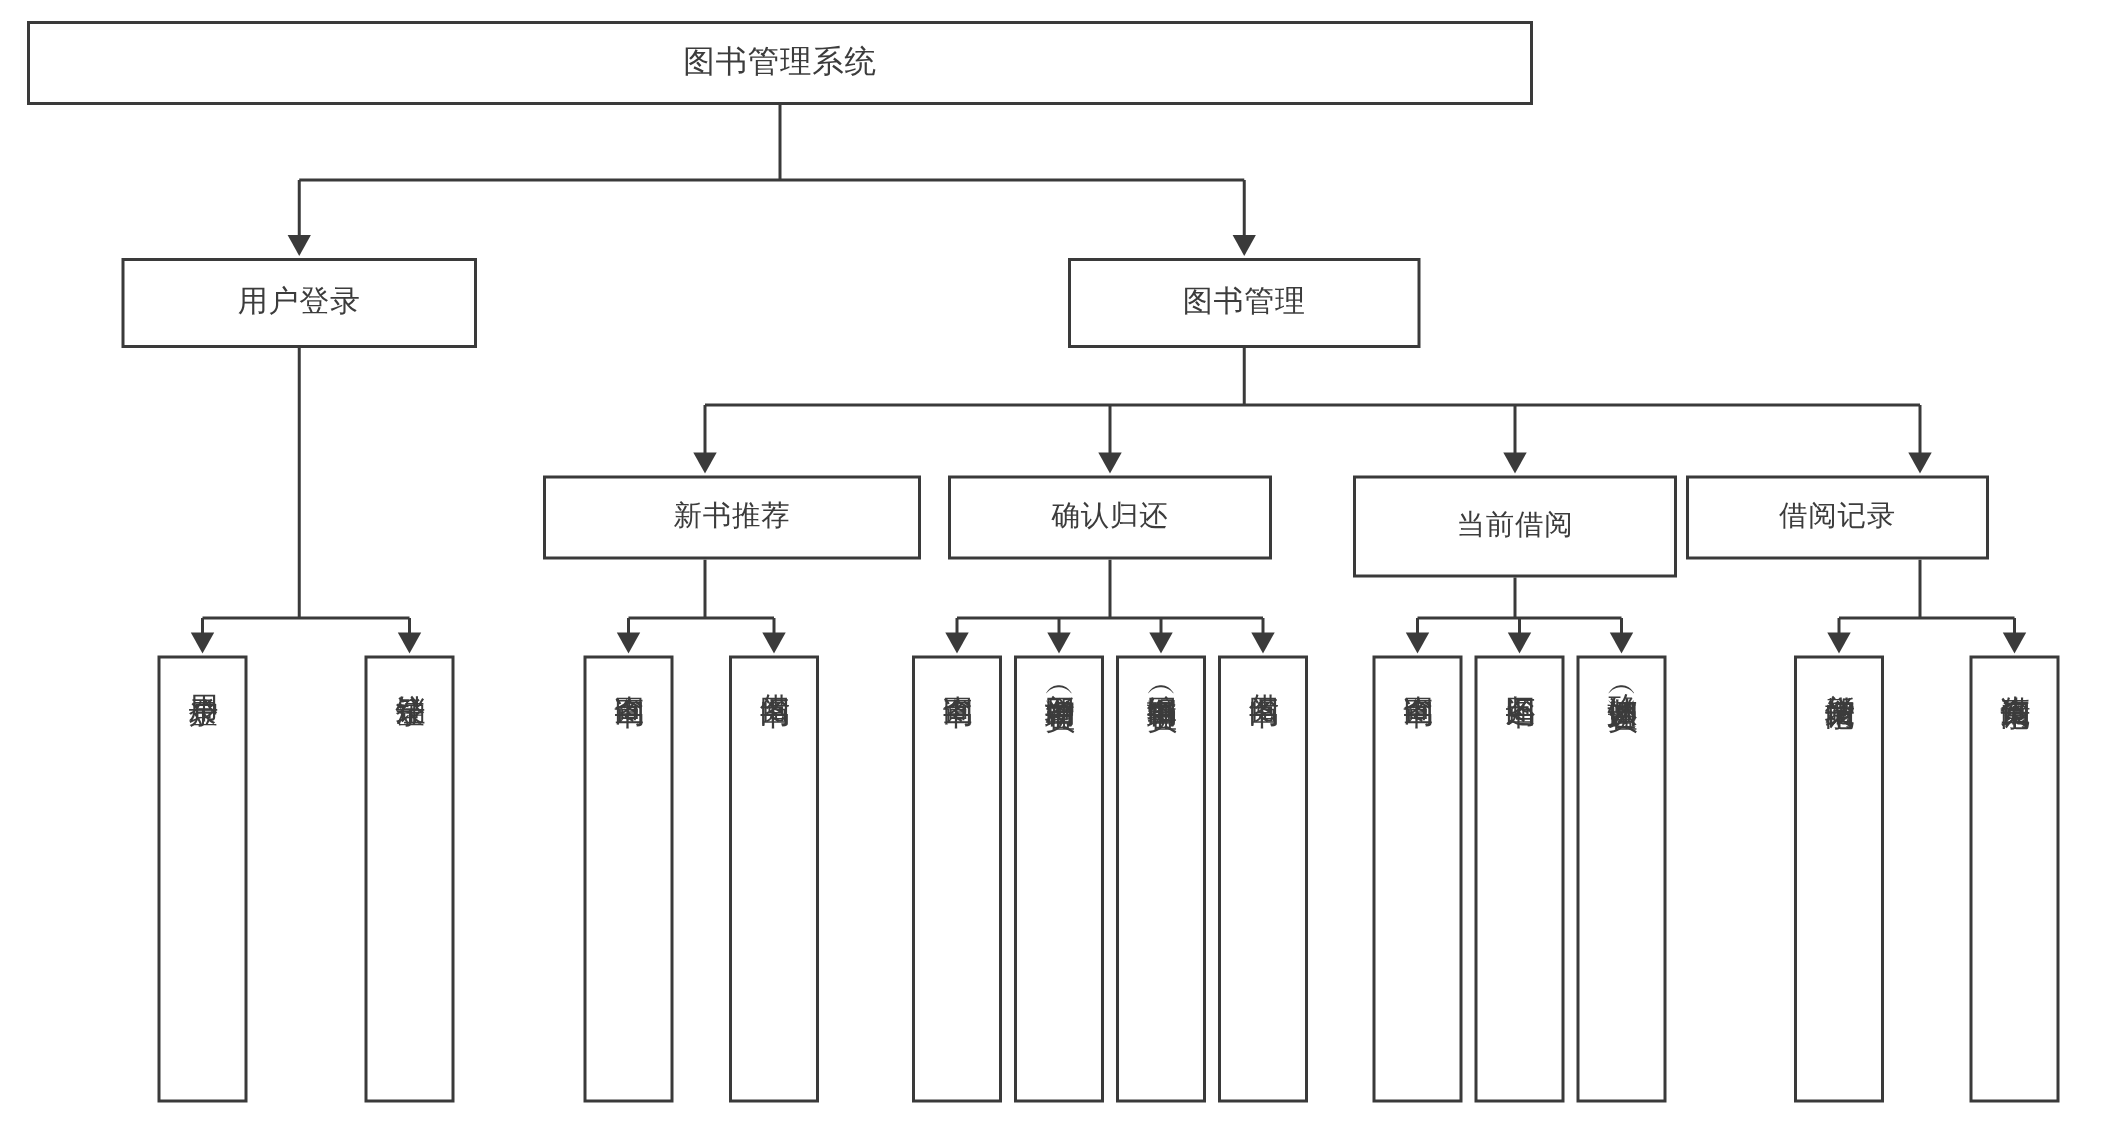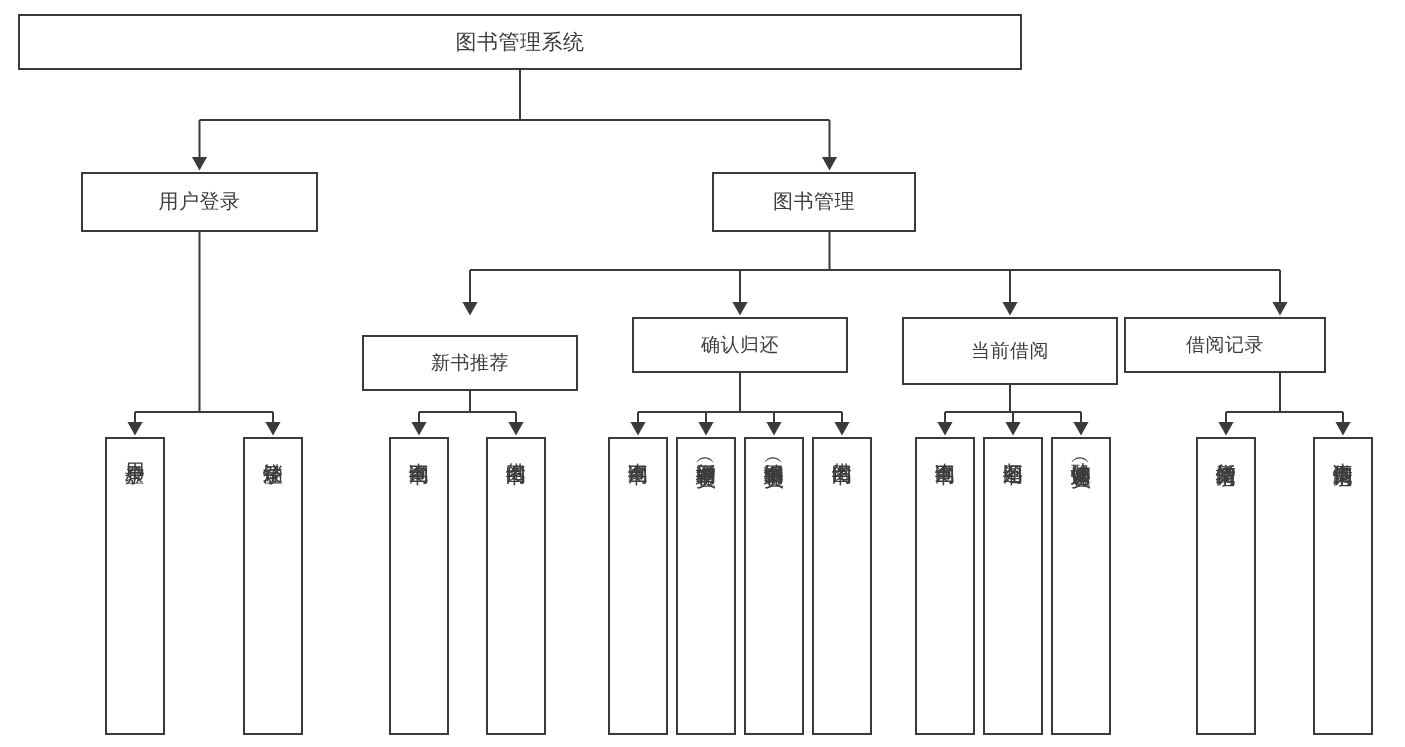--- a/index.html
+++ b/index.html
@@ -122,24 +122,24 @@
       </g>
   </svg>
 
   <div id="nodes-layer">
       <div class="node root" style="left: 18px; top: 14px; width: 1004px; height: 56px;">
         <span class="label">图书管理系统</span>
       </div>
       <div class="node level2" style="left: 81px; top: 172px; width: 237px; height: 60px;">
         <span class="label">用户登录</span>
       </div>
-      <div class="node level2" style="left: 712px; top: 172px; width: 204px; height: 60px;">
+      <div class="node level2" style="left: 712px; top: 172px; width: 235px; height: 60px;">
         <span class="label">图书管理</span>
       </div>
-      <div class="node level3" style="left: 362px; top: 335px; width: 216px; height: 56px;">
+      <div class="node level3" style="left: 362px; top: 317px; width: 252px; height: 56px;">
         <span class="label">新书推荐</span>
       </div>
       <div class="node level3" style="left: 632px; top: 317px; width: 216px; height: 56px;">
         <span class="label">确认归还</span>
       </div>
       <div class="node level3" style="left: 902px; top: 317px; width: 216px; height: 68px;">
         <span class="label">当前借阅</span>
       </div>
       <div class="node level3" style="left: 1124px; top: 317px; width: 202px; height: 56px;">
         <span class="label">借阅记录</span>

